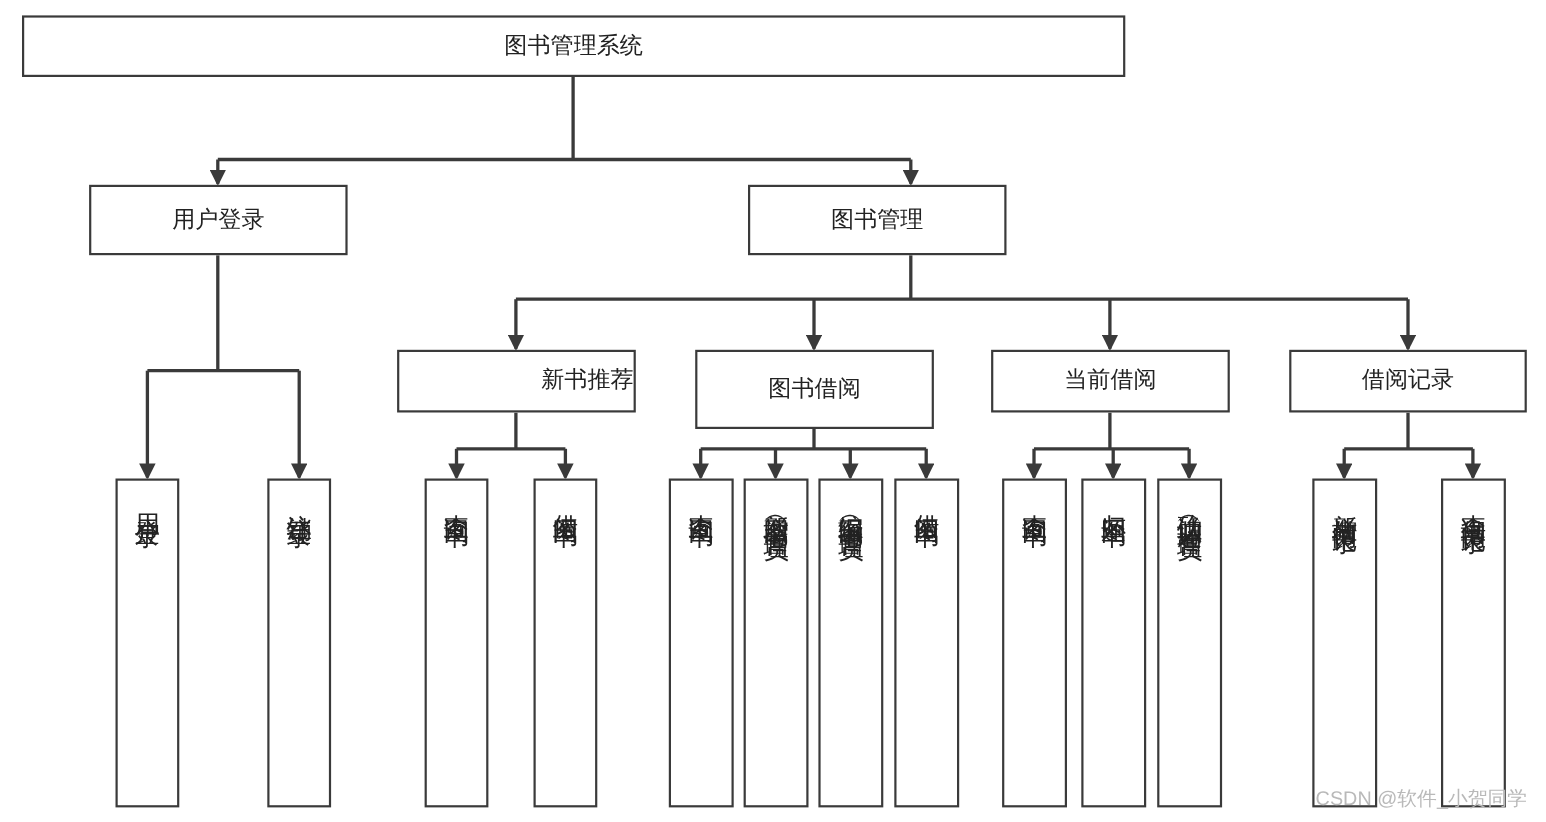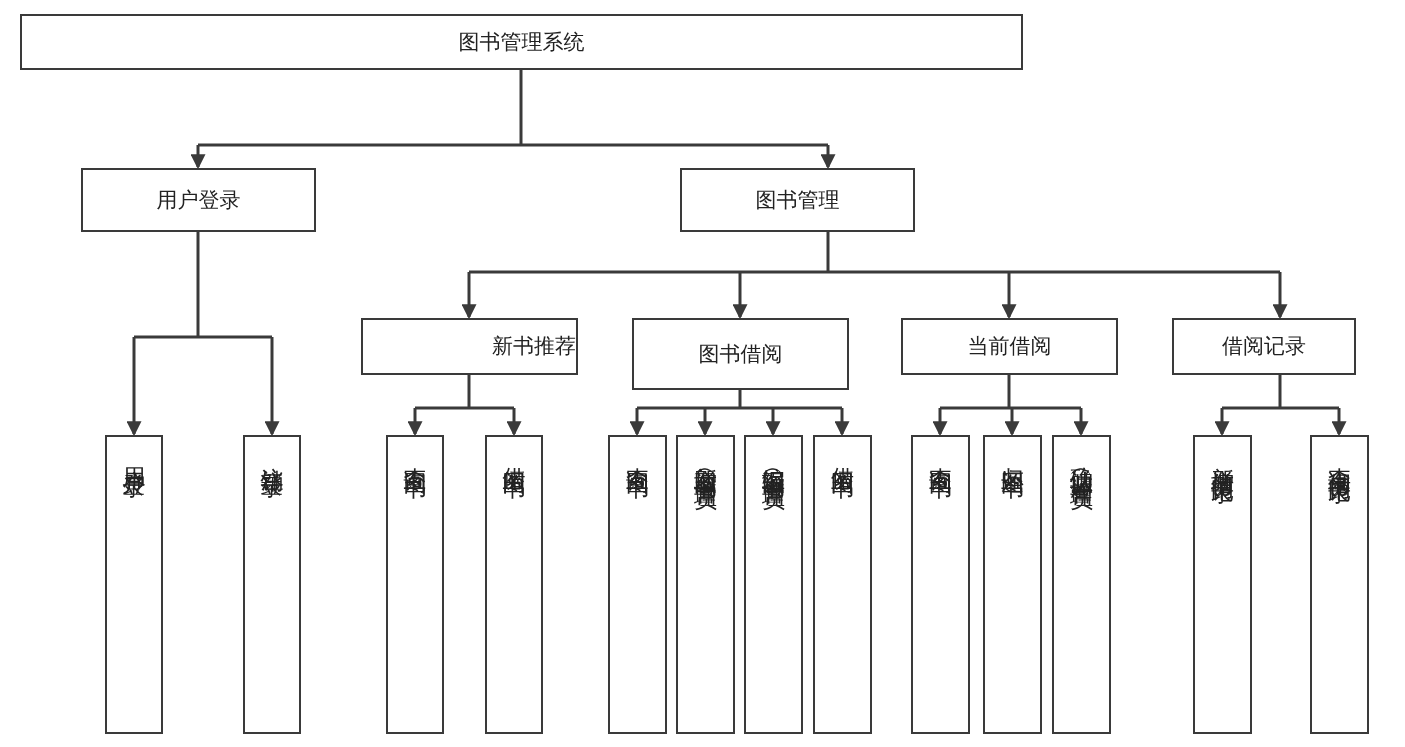--- a/index.html
+++ b/index.html
@@ -124,21 +124,21 @@
       </div>
       <div class="node h" style="left: 361px; top: 318px; width: 217px; height: 57px; justify-content: flex-end;">
         <span class="label">新书推荐</span>
       </div>
       <div class="node h" style="left: 632px; top: 318px; width: 217px; height: 72px;">
         <span class="label">图书借阅</span>
       </div>
       <div class="node h" style="left: 901px; top: 318px; width: 217px; height: 57px;">
         <span class="label">当前借阅</span>
       </div>
-      <div class="node h" style="left: 1172px; top: 318px; width: 184px; height: 57px;">
+      <div class="node h" style="left: 1172px; top: 318px; width: 216px; height: 57px;">
         <span class="label">借阅记录</span>
       </div>
       <div class="node v" style="left: 105px; top: 435px; width: 58px; height: 299px;">
         <span class="label">用户登录</span>
       </div>
       <div class="node v" style="left: 243px; top: 435px; width: 58px; height: 299px;">
         <span class="label">注销登录</span>
       </div>
       <div class="node v" style="left: 386px; top: 435px; width: 58px; height: 299px;">
         <span class="label">查询图书</span>
@@ -168,14 +168,15 @@
         <span class="label">确认归还（管理员）</span>
       </div>
       <div class="node v" style="left: 1193px; top: 435px; width: 59px; height: 299px;">
         <span class="label">新增借阅记录</span>
       </div>
       <div class="node v" style="left: 1310px; top: 435px; width: 59px; height: 299px;">
         <span class="label">查询借阅记录</span>
       </div>
     </div>
 
+  <div id="watermark" style="left: 1196px; top: 714px;">CSDN @软件_小贺同学</div>
 
 </div>
 
 </body></html>

